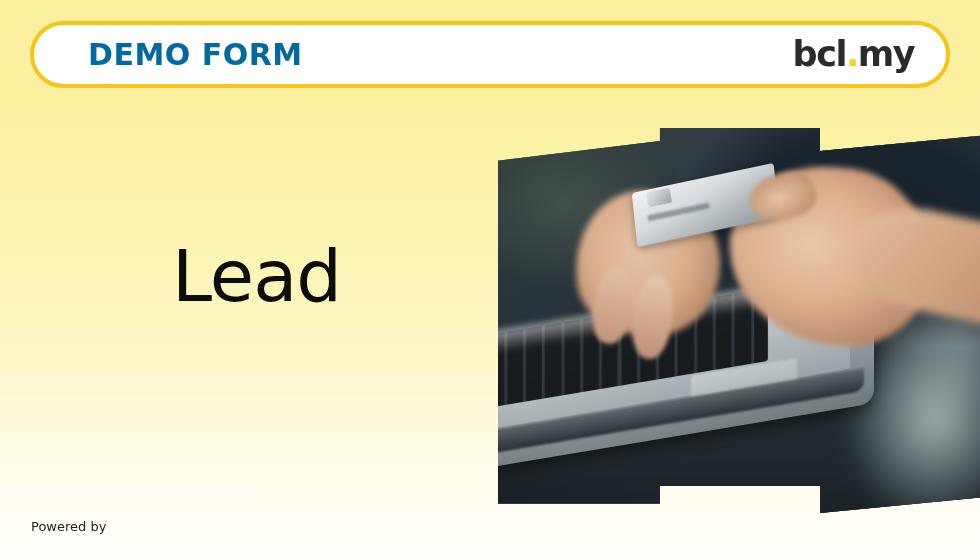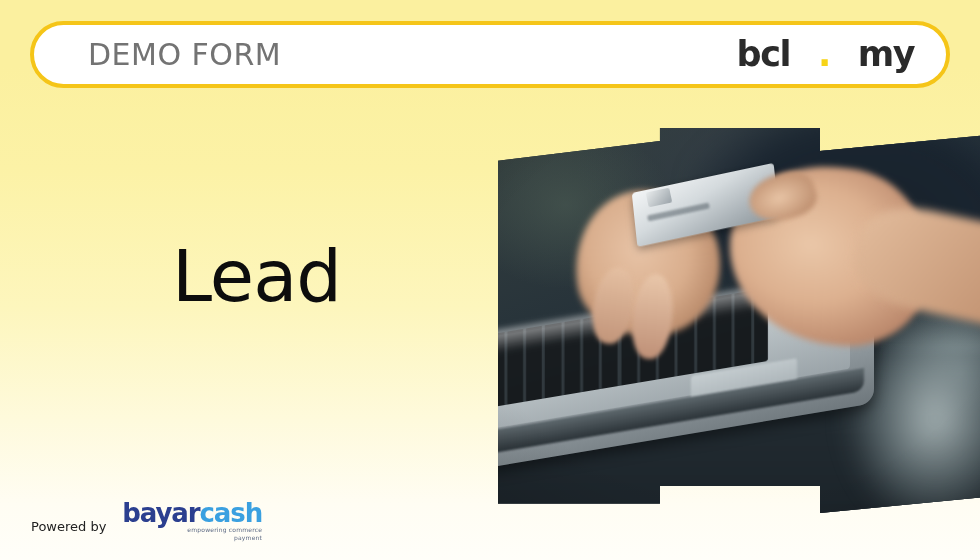--- a/index.html
+++ b/index.html
@@ -41,38 +41,37 @@
     border-radius: 34px;
     display: flex;
     align-items: center;
     justify-content: space-between;
     padding: 0 32px 0 54px;
   }
 
   #page-title {
     font-family: "DejaVu Sans", sans-serif;
     font-size: 30px;
-    font-weight: normal;
+    font-weight: bold;
     letter-spacing: 0.5px;
-    color: #737373;
+    color: #0369a1;
     line-height: 1;
     white-space: nowrap;
   }
 
   #brand-logo {
     display: flex;
     align-items: baseline;
     font-family: "DejaVu Sans", sans-serif;
     font-size: 35px;
     font-weight: bold;
     letter-spacing: -1.5px;
     color: #2b2b2b;
     line-height: 1;
     white-space: nowrap;
-    gap: 28px;
   }
   #brand-logo .brand-dot {
     color: #f7d417;
   }
 
   
   #hero-title {
     position: absolute;
     left: 172px;
     top: 240px;
@@ -275,21 +274,21 @@
       radial-gradient(ellipse 120% 110% at 50% 45%, rgba(0,0,0,0) 45%, rgba(0,0,0,0.35) 100%);
   }
 
   
   #footer {
     position: absolute;
     left: 31px;
     bottom: 18px;
     display: flex;
     align-items: flex-end;
-    gap: 16px;
+    gap: 8px;
   }
   #powered-by-label {
     font-family: "DejaVu Sans", sans-serif;
     font-size: 13px;
     color: #222222;
     line-height: 1;
     padding-bottom: 9px;
     white-space: nowrap;
   }
   #bayarcash-logo {
@@ -357,22 +356,15 @@
       <div class="ph card-chip"></div>
       <div class="ph card-line"></div>
       <div class="ph thumb"></div>
 
       <div class="ph vignette"></div>
     </div>
   </div>
 
   <div id="footer">
     <div id="powered-by-label">Powered by</div>
-    <div id="bayarcash-logo">
-      <div id="bayarcash-wordmark">
-        <span class="bc-bayar">bayar</span><span class="bc-cash">cash</span>
-      </div>
-      <div class="bc-tagline">empowering commerce</div>
-      <div class="bc-tagline">payment</div>
-    </div>
   </div>
 
 </div>
 
 </body></html>

